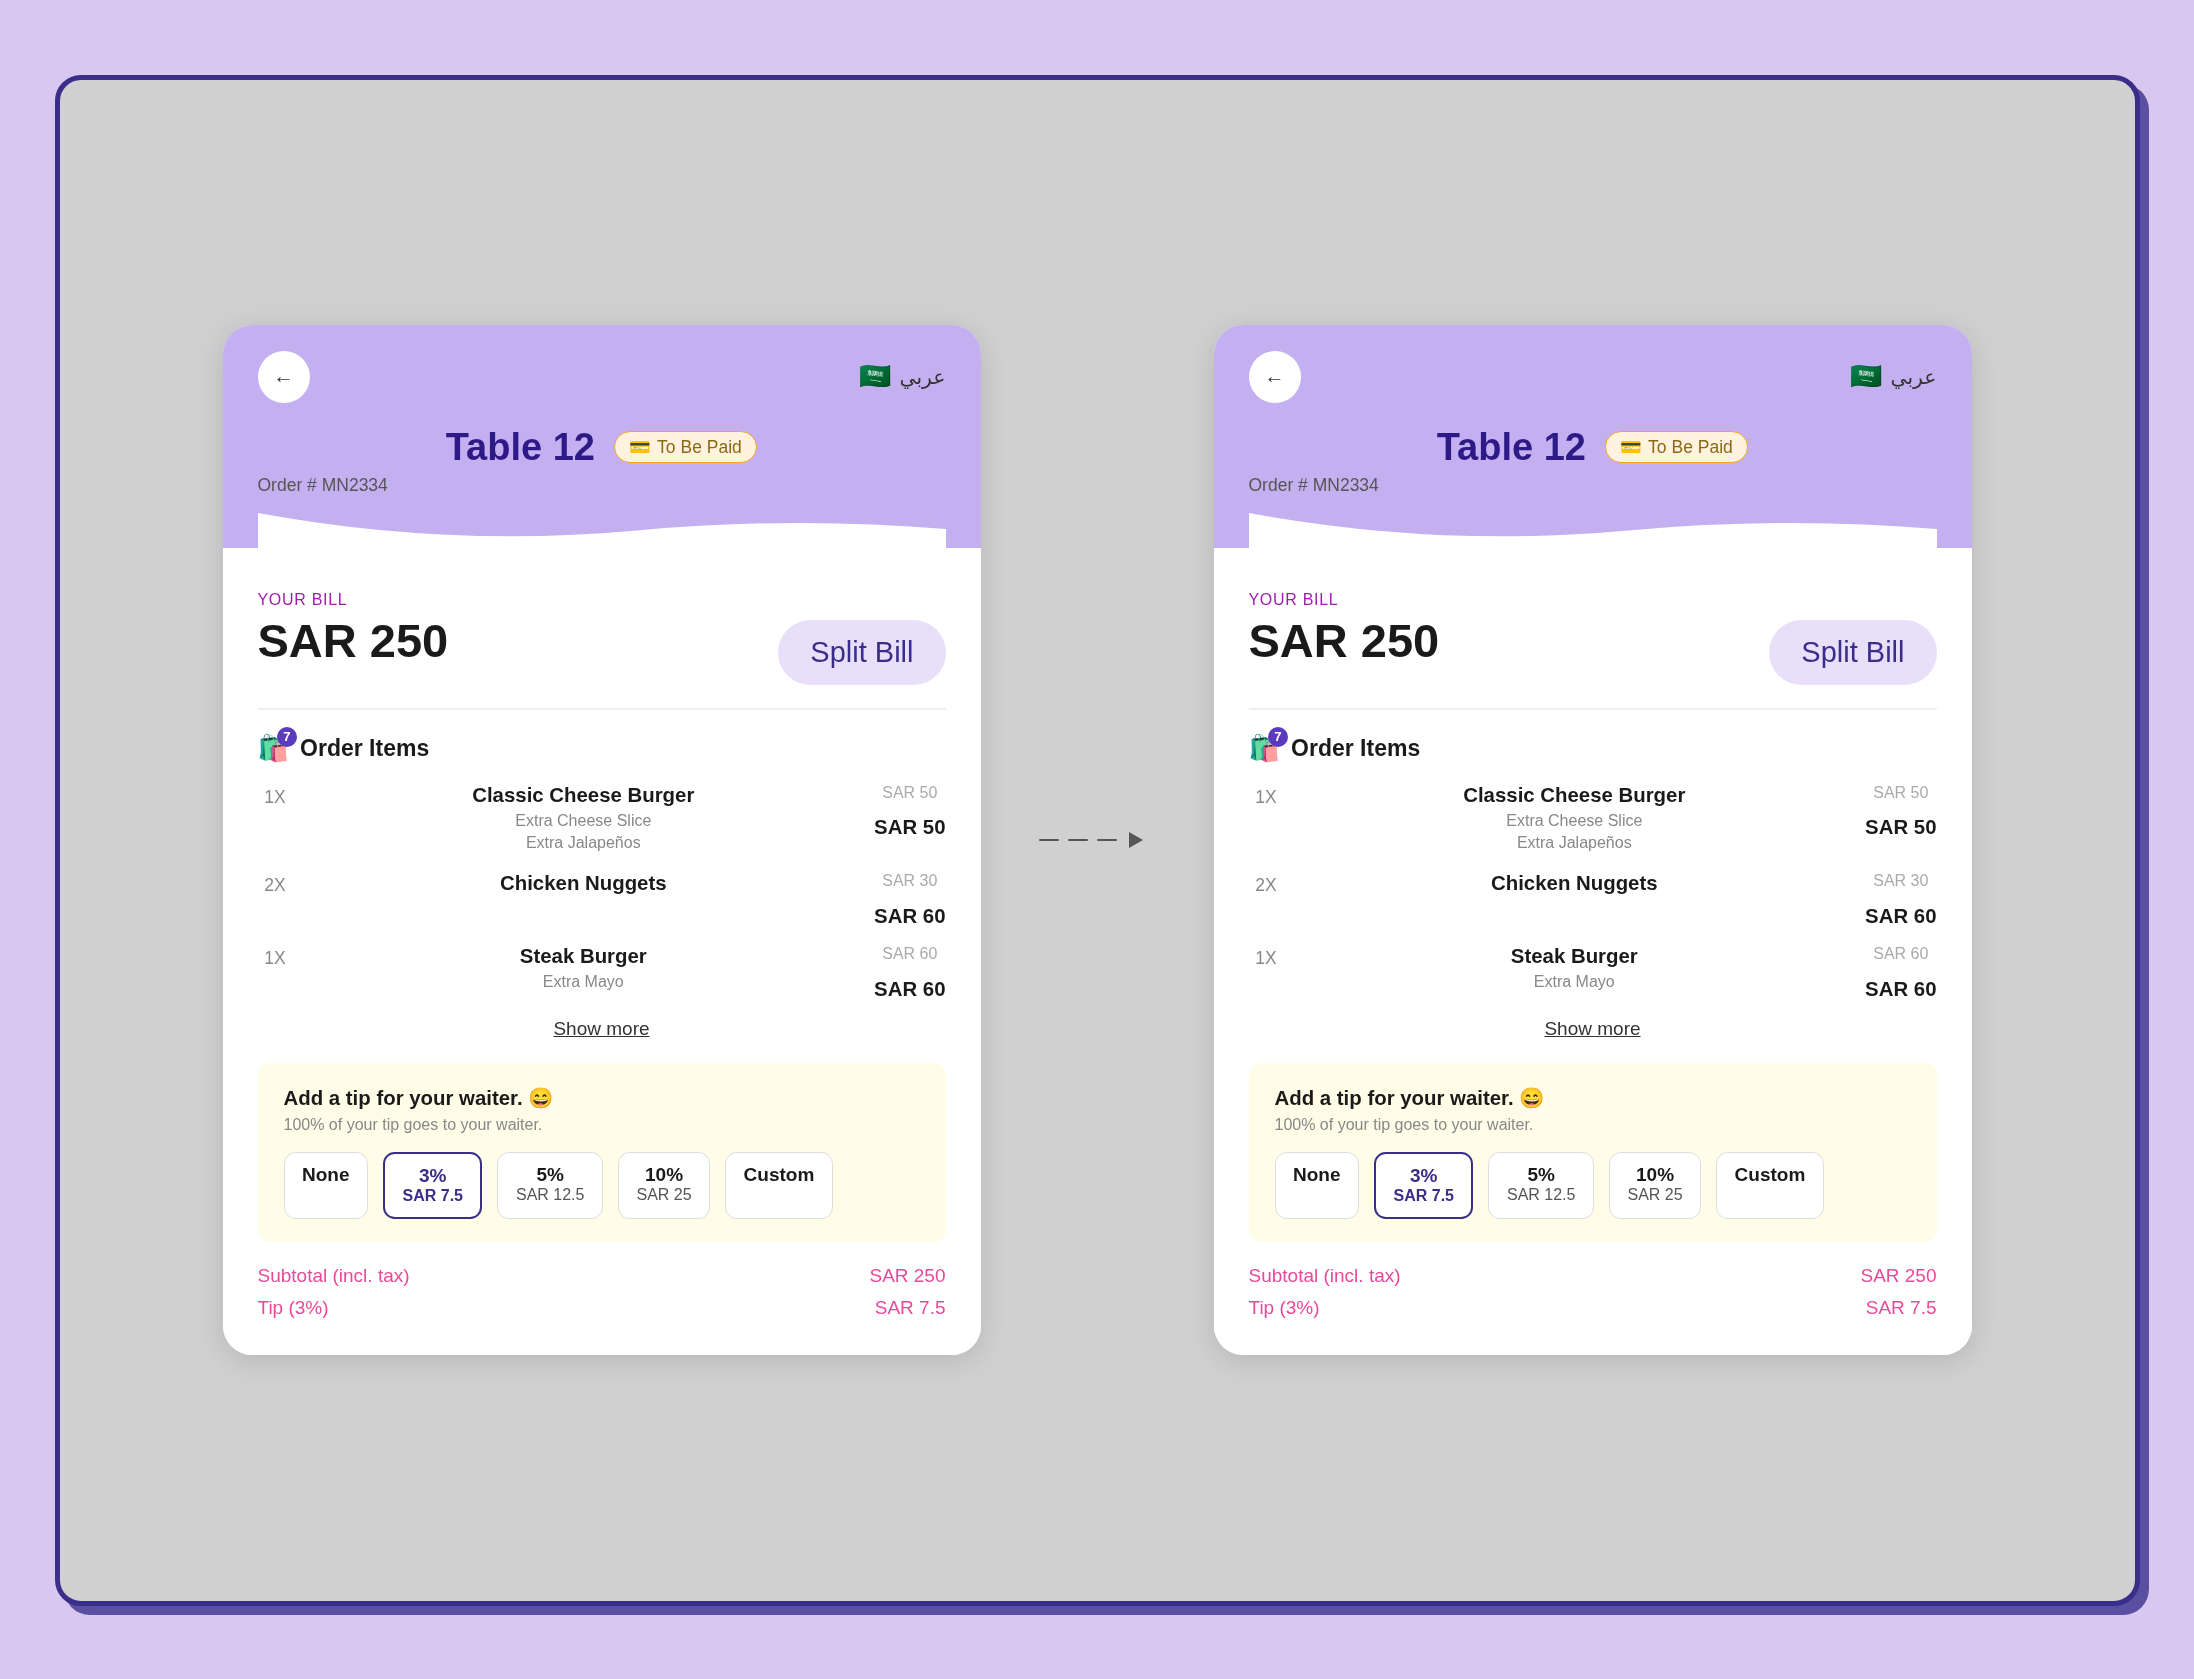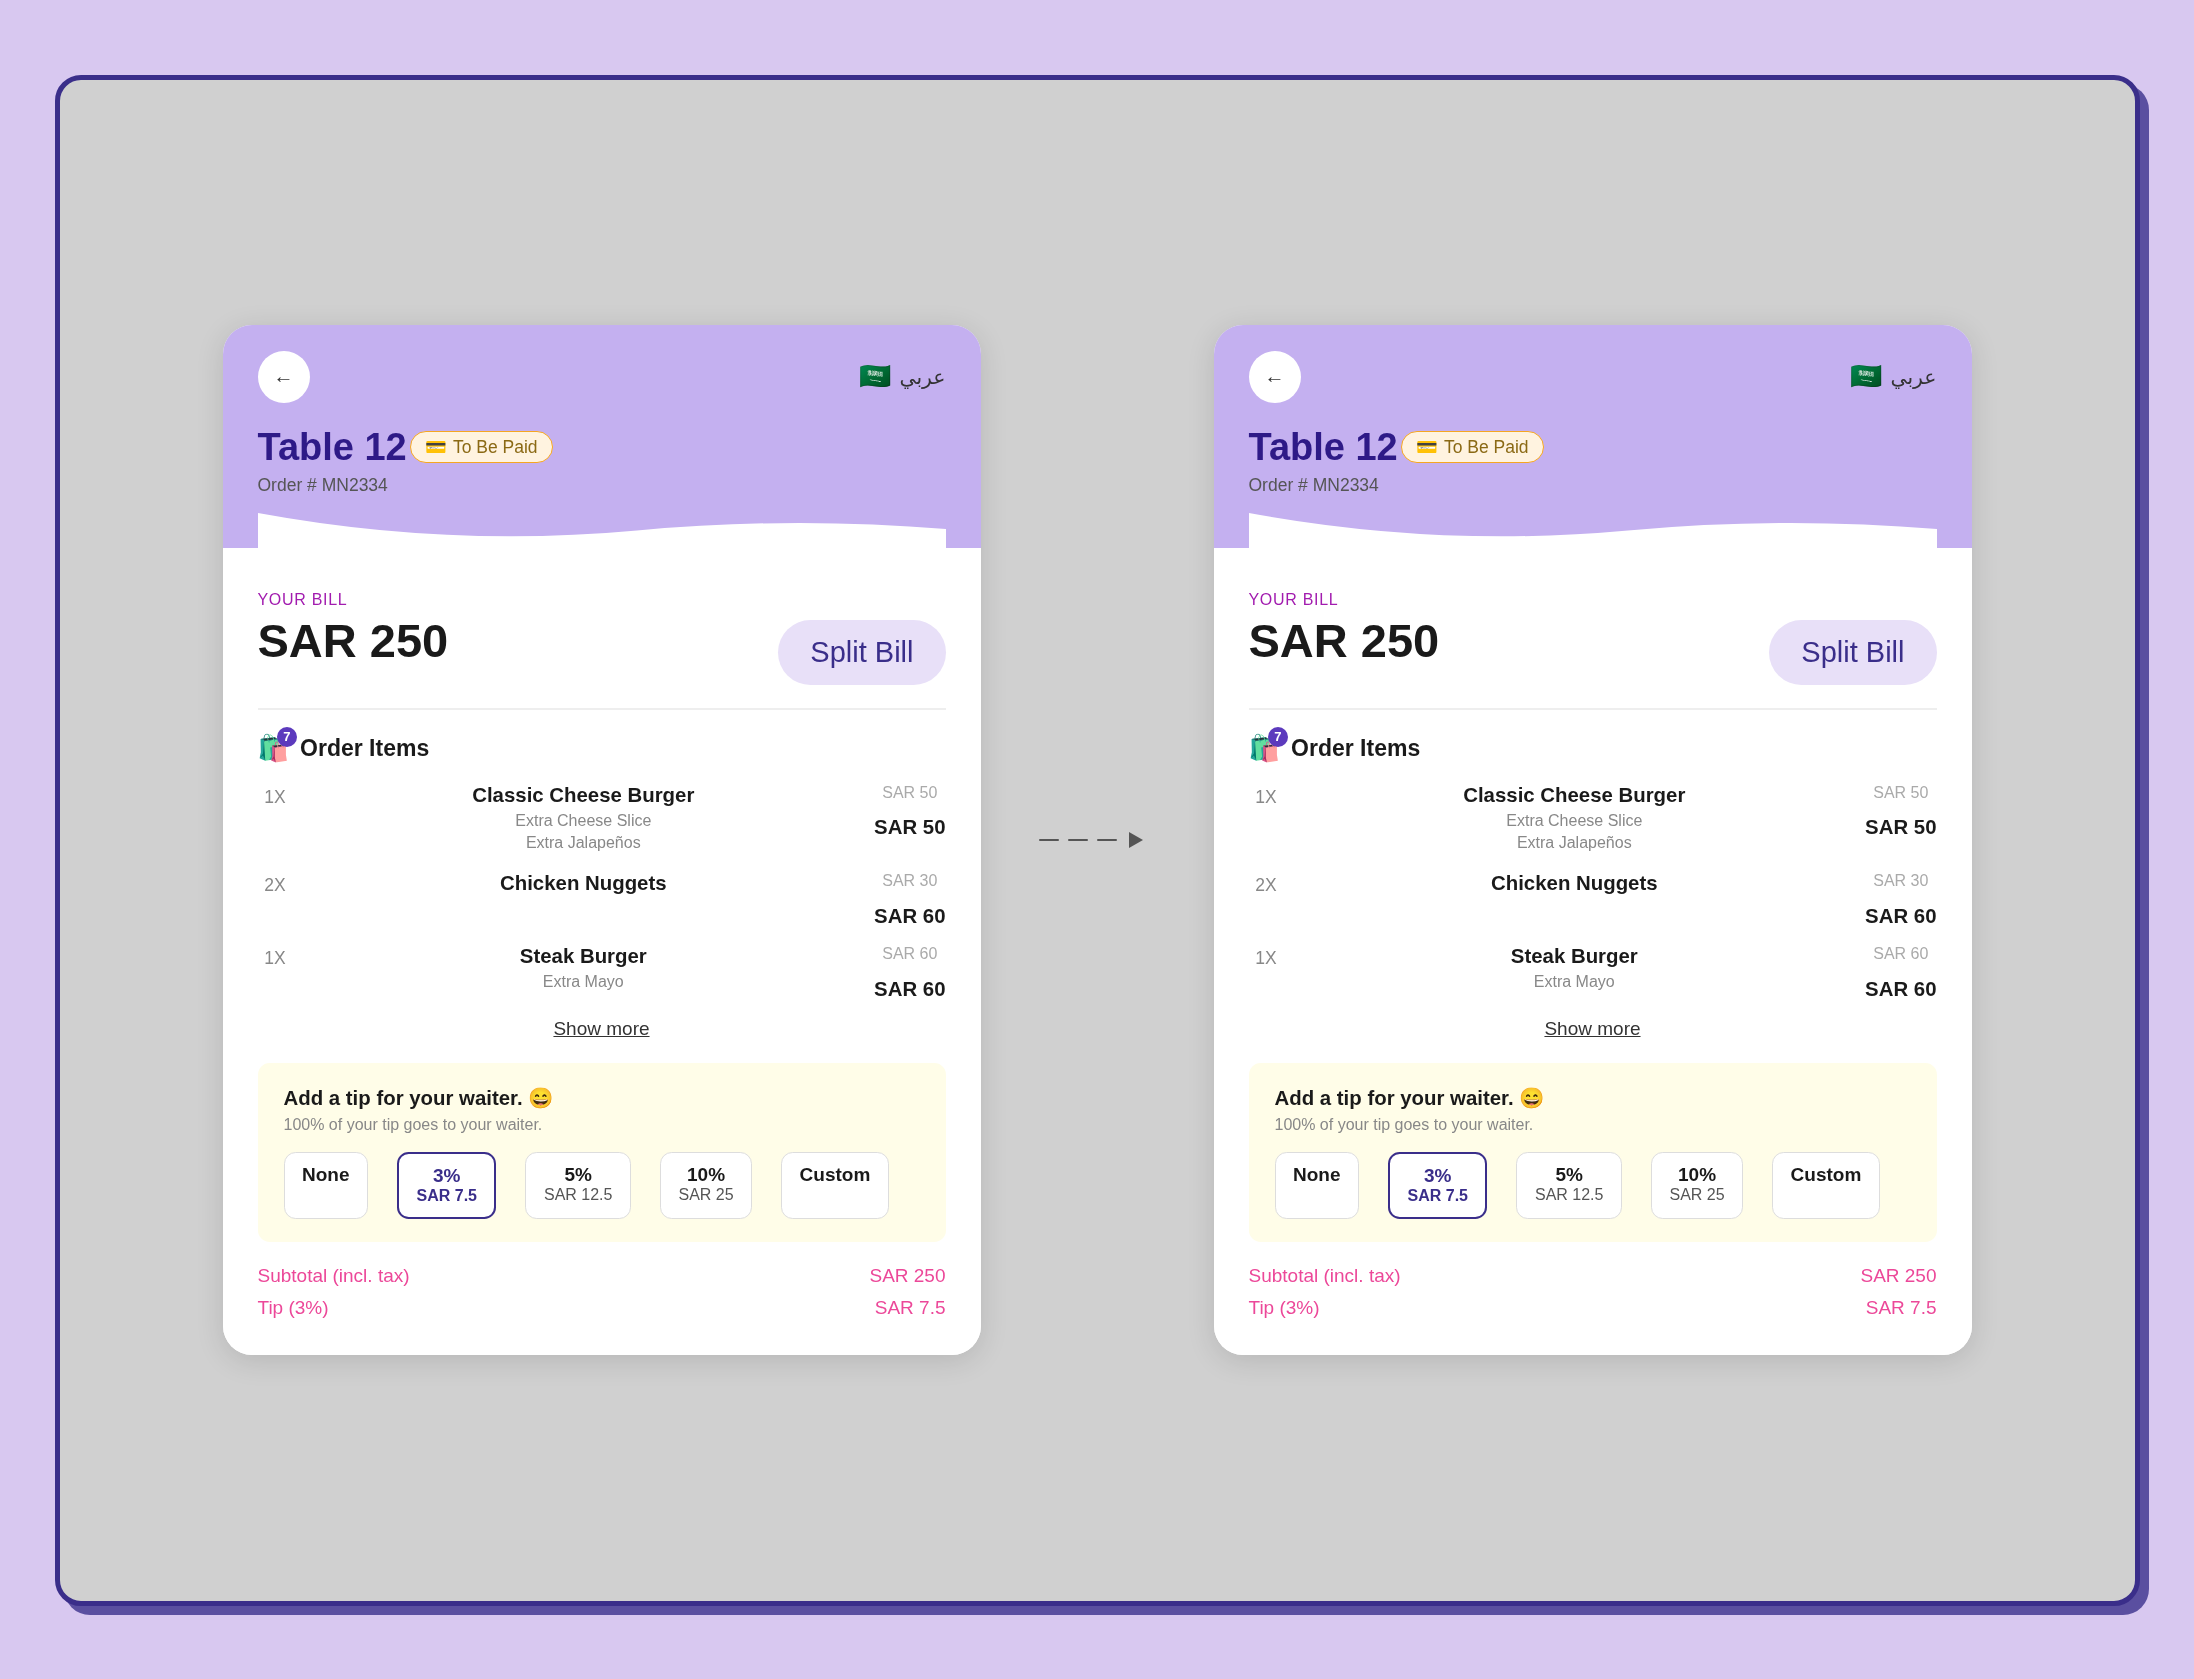--- a/index.html
+++ b/index.html
@@ -107,22 +107,23 @@
     }
     .flag-icon {
       font-size: 26px;
     }
     .table-info {
       margin-bottom: 17.5px;
     }
     .table-title-row {
       display: flex;
       align-items: center;
-      gap: 3px;
+      gap: 19px;
       margin-bottom: 5.8px;
+      justify-content: center;
     }
     .table-title {
       font-size: 38px;
       font-weight: 800;
       color: #2e1a87;
     }
     .status-badge {
       background: #fff3e0;
       border: 1.5px solid #f5a623;
       border-radius: 22px;
@@ -280,21 +281,21 @@
       color: #1a1a1a;
       margin-bottom: 5.8px;
     }
     .tip-subtitle {
       font-size: 16px;
       color: #888;
       margin-bottom: 17.5px;
     }
     .tip-options {
       display: flex;
-      gap: 29px;
+      gap: 15px;
       flex-wrap: wrap;
     }
     .tip-opt {
       border: 1.5px solid #ddd;
       border-radius: 11.7px;
       padding: 11.7px 17.5px;
       text-align: center;
       cursor: pointer;
       background: white;
       min-width: 80px;

